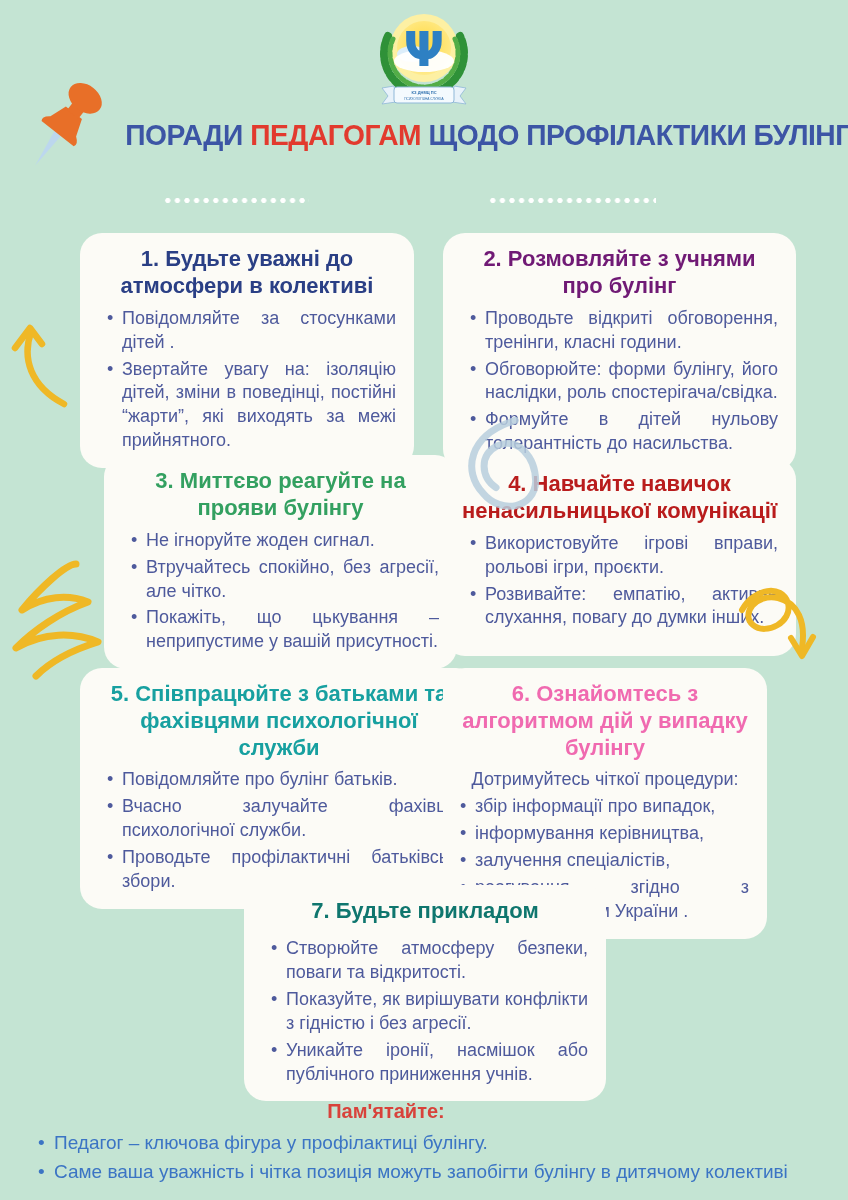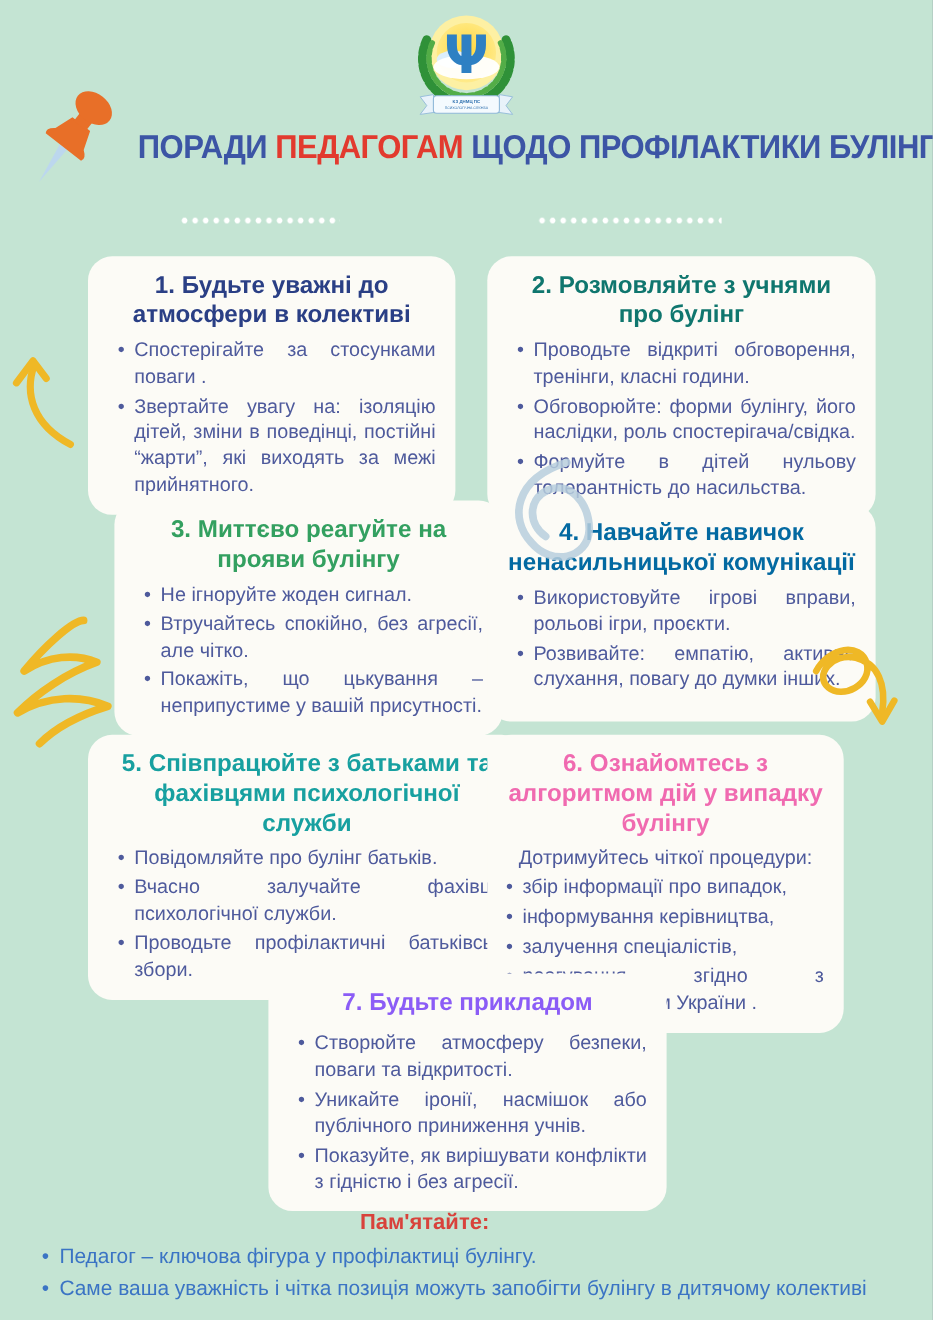--- a/index.html
+++ b/index.html
@@ -109,45 +109,45 @@
   </svg>
 
   <svg id="loop-arrow" class="deco" viewBox="0 0 98 108">
     <path d="M6,34 C18,12 46,8 52,27 C57,46 30,60 17,49 C4,38 20,17 42,22 C62,27 70,46 66,72" fill="none" stroke="#efb826" stroke-width="6" stroke-linecap="round"></path>
     <path d="M55,62 L66,80 L77,61" fill="none" stroke="#efb826" stroke-width="6" stroke-linecap="round" stroke-linejoin="round"></path>
   </svg>
 
   <div class="card" id="card1">
     <h2 style="color: rgb(42, 63, 133);"><span>1.</span> <span>Будьте уважні до атмосфери в колективі</span></h2>
     <ul>
-      <li>Спостерігайте за стосунками поваги .</li>
+      <li>Повідомляйте за стосунками дітей .</li>
       <li>Звертайте увагу на: ізоляцію дітей, зміни в поведінці, постійні “жарти”, які виходять за межі прийнятного.</li>
     </ul>
   </div>
 
   <div class="card" id="card2">
-    <h2 style="color: #0f766e;"><span>2.</span> <span>Розмовляйте з учнями про булінг</span></h2>
+    <h2 style="color: #701a75;"><span>2.</span> <span>Розмовляйте з учнями про булінг</span></h2>
     <ul>
       <li>Проводьте відкриті обговорення, тренінги, класні години.</li>
       <li>Обговорюйте: форми булінгу, його наслідки, роль спостерігача/свідка.</li>
       <li>Формуйте в дітей нульову толерантність до насильства.</li>
     </ul>
   </div>
 
   <div class="card" id="card3">
     <h2 style="color: rgb(51, 160, 96);"><span>3.</span> <span>Миттєво реагуйте на прояви булінгу</span></h2>
     <ul>
       <li>Не ігноруйте жоден сигнал.</li>
       <li>Втручайтесь спокійно, без агресії, але чітко.</li>
       <li>Покажіть, що цькування – неприпустиме у вашій присутності.</li>
     </ul>
   </div>
 
   <div class="card" id="card4">
-    <h2 style="color: #0369a1;"><span>4.</span> <span>Навчайте навичок ненасильницької комунікації</span></h2>
+    <h2 style="color: #b91c1c;"><span>4.</span> <span>Навчайте навичок ненасильницької комунікації</span></h2>
     <ul>
       <li>Використовуйте ігрові вправи, рольові ігри, проєкти.</li>
       <li>Розвивайте: емпатію, активне слухання, повагу до думки інших.</li>
     </ul>
   </div>
 
   <div class="card" id="card5">
     <h2 style="color: rgb(23, 160, 160);"><span>5.</span> <span>Співпрацюйте з батьками та фахівцями психологічної служби</span></h2>
     <ul>
       <li>Повідомляйте про булінг батьків.</li>
@@ -161,25 +161,25 @@
     <p class="intro">Дотримуйтесь чіткої процедури:</p>
     <ul>
       <li>збір інформації про випадок,</li>
       <li>інформування керівництва,</li>
       <li>залучення спеціалістів,</li>
       <li>реагування згідно з законодавством України .</li>
     </ul>
   </div>
 
   <div class="card" id="card7">
-    <h2 style="color: #8b5cf6;"><span>7.</span> <span>Будьте прикладом</span></h2>
+    <h2 style="color: #0f766e;"><span>7.</span> <span>Будьте прикладом</span></h2>
     <ul>
       <li>Створюйте атмосферу безпеки, поваги та відкритості.</li>
+      <li>Показуйте, як вирішувати конфлікти з гідністю і без агресії.</li>
       <li>Уникайте іронії, насмішок або публічного приниження учнів.</li>
-      <li>Показуйте, як вирішувати конфлікти з гідністю і без агресії.</li>
     </ul>
   </div>
 
   <div class="footer-heading" style="color: rgb(216, 66, 59);">Пам'ятайте:</div>
   <ul class="footer-list">
     <li>Педагог – ключова фігура у профілактиці булінгу.</li>
     <li>Саме ваша уважність і чітка позиція можуть запобігти булінгу в дитячому колективі</li>
   </ul>
 
 </div>

